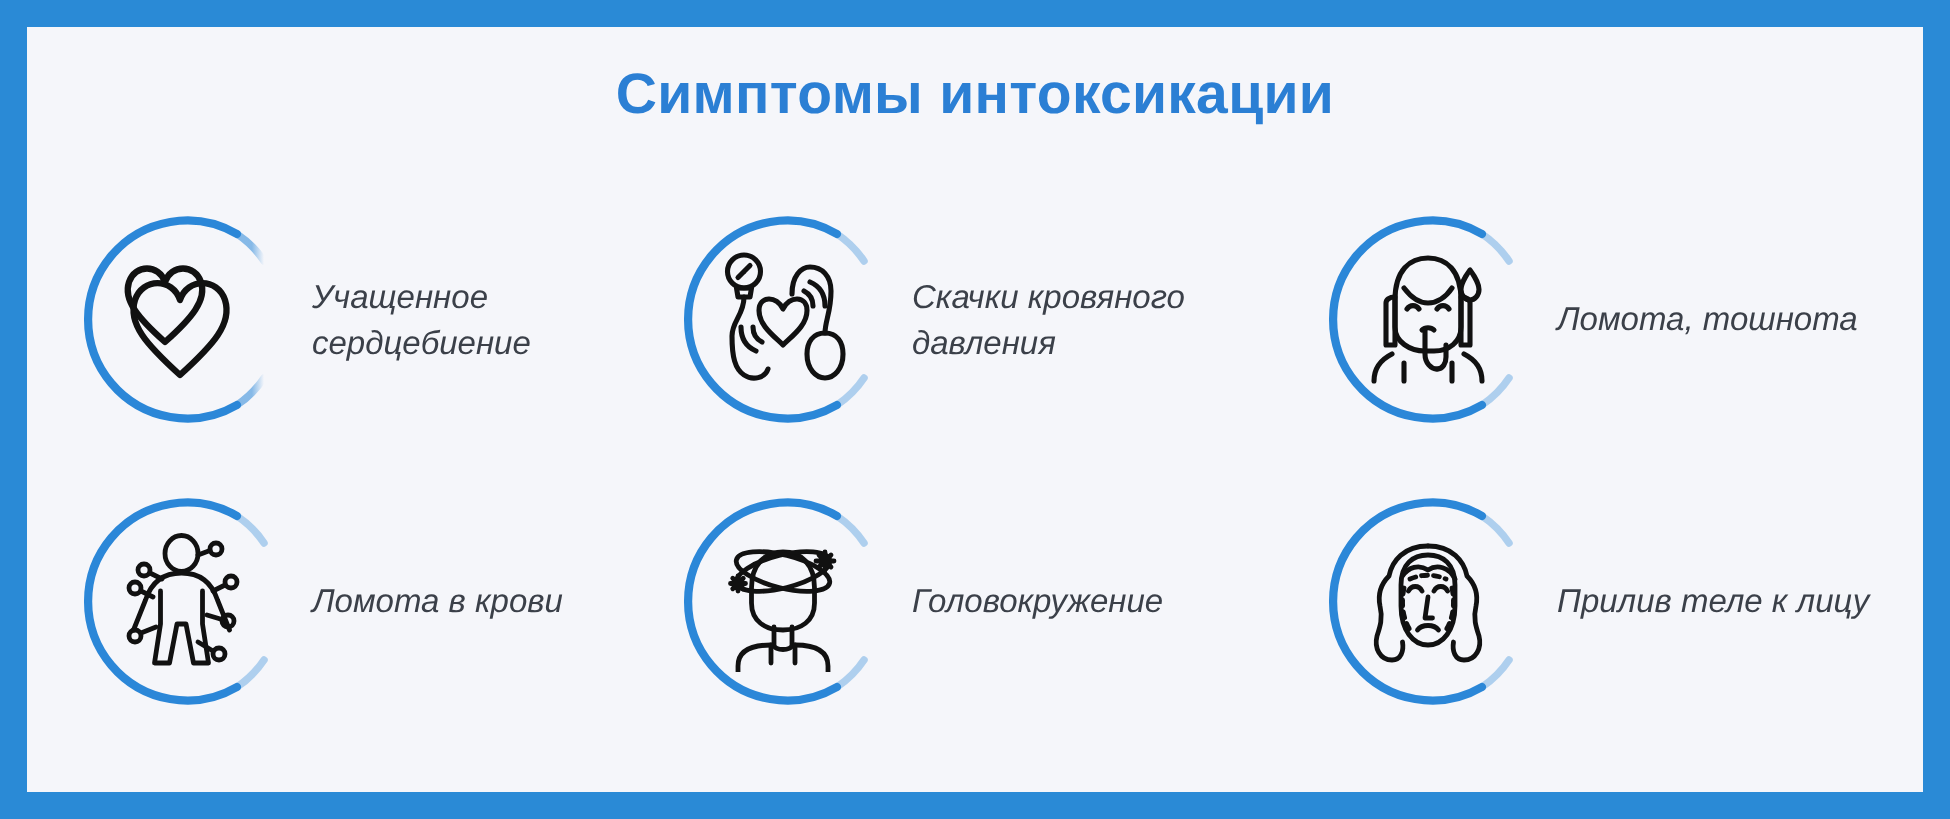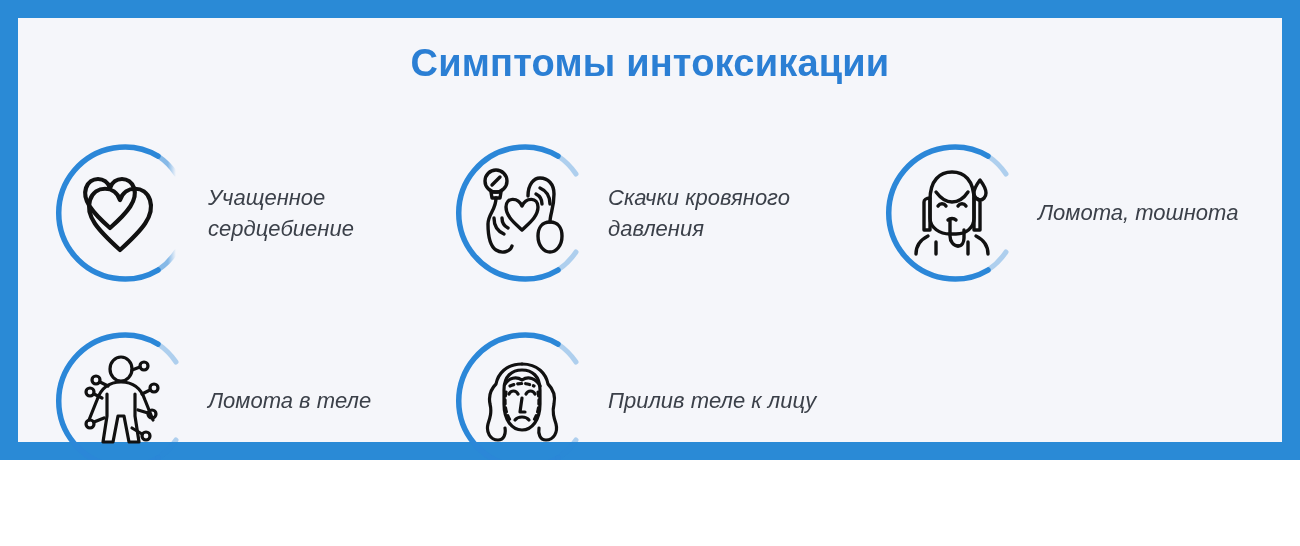--- a/index.html
+++ b/index.html
@@ -7,21 +7,21 @@
     padding: 0;
     background: #ffffff;
   }
   body {
     font-family: "Liberation Sans", sans-serif;
   }
 
   #infographic {
     position: relative;
     width: 1300px;
-    height: 460px;
+    height: 546px;
     box-sizing: border-box;
     background: #2a8ad6;
     overflow: hidden;
   }
 
   .frame-inner {
     position: absolute;
     left: 18px;
     top: 18px;
     right: 18px;
@@ -206,23 +206,45 @@
               <path d="M66 40 L74 36"></path>
               <circle cx="76" cy="60" r="4"></circle>
               <path d="M62 56 L72 59"></path>
               <circle cx="14" cy="70" r="4"></circle>
               <path d="M28 64 L18 68"></path>
               <circle cx="70" cy="82" r="4"></circle>
               <path d="M56 74 L66 80"></path>
             </g>
           </svg>
         </div>
-        <div class="label nowrap">Ломота в теле</div>
-      </div>
-
+        <div class="label nowrap">Ломота в крови</div>
+      </div>
+
+      <div class="item">
+        <div class="ring-wrap">
+          <svg class="ring" viewBox="0 0 146 146">
+            <path d="M 110 16 A 66 66 0 1 0 110 130" fill="none" stroke="#2b87d8" stroke-width="5.5" stroke-linecap="round"></path>
+            <path d="M 110 16 A 66 66 0 0 1 128 34" fill="none" stroke="#2b87d8" stroke-width="5" stroke-linecap="round" opacity="0.35"></path>
+            <path d="M 110 130 A 66 66 0 0 0 128 112" fill="none" stroke="#2b87d8" stroke-width="5" stroke-linecap="round" opacity="0.35"></path>
+          </svg>
+          <svg class="glyph" viewBox="0 0 92 94">
+            <g fill="none" stroke="#111111" stroke-width="3.2" stroke-linecap="round" stroke-linejoin="round">
+              <path d="M25 38 C25 22 34 14 46 14 C58 14 67 22 67 38 L67 48 C67 60 58 66 46 66 C34 66 25 60 25 48 Z"></path>
+              <path d="M40 64 L40 76 C40 80 52 80 52 76 L52 64"></path>
+              <path d="M38 76 C24 76 16 80 16 90 L16 94 M54 76 C68 76 76 80 76 90 L76 94"></path>
+              <path d="M38 76 L38 88 M54 76 L54 88"></path>
+              <ellipse cx="46" cy="27" rx="32" ry="11" transform="rotate(-14 46 27)"></ellipse>
+              <ellipse cx="46" cy="27" rx="32" ry="11" transform="rotate(14 46 27)"></ellipse>
+              <path d="M74 14 L74 26 M68 20 L80 20 M70 16 L78 24 M78 16 L70 24"></path>
+              <path d="M16 30 L16 40 M11 35 L21 35 M12.5 31.5 L19.5 38.5 M19.5 31.5 L12.5 38.5"></path>
+            </g>
+          </svg>
+        </div>
+        <div class="label nowrap">Головокружение</div>
+      </div>
 
       <div class="item">
         <div class="ring-wrap">
           <svg class="ring" viewBox="0 0 146 146">
             <path d="M 110 16 A 66 66 0 1 0 110 130" fill="none" stroke="#2b87d8" stroke-width="5.5" stroke-linecap="round"></path>
             <path d="M 110 16 A 66 66 0 0 1 128 34" fill="none" stroke="#2b87d8" stroke-width="5" stroke-linecap="round" opacity="0.35"></path>
             <path d="M 110 130 A 66 66 0 0 0 128 112" fill="none" stroke="#2b87d8" stroke-width="5" stroke-linecap="round" opacity="0.35"></path>
           </svg>
           <svg class="glyph" viewBox="0 0 92 94">
             <g fill="none" stroke="#111111" stroke-width="3.2" stroke-linecap="round" stroke-linejoin="round">

